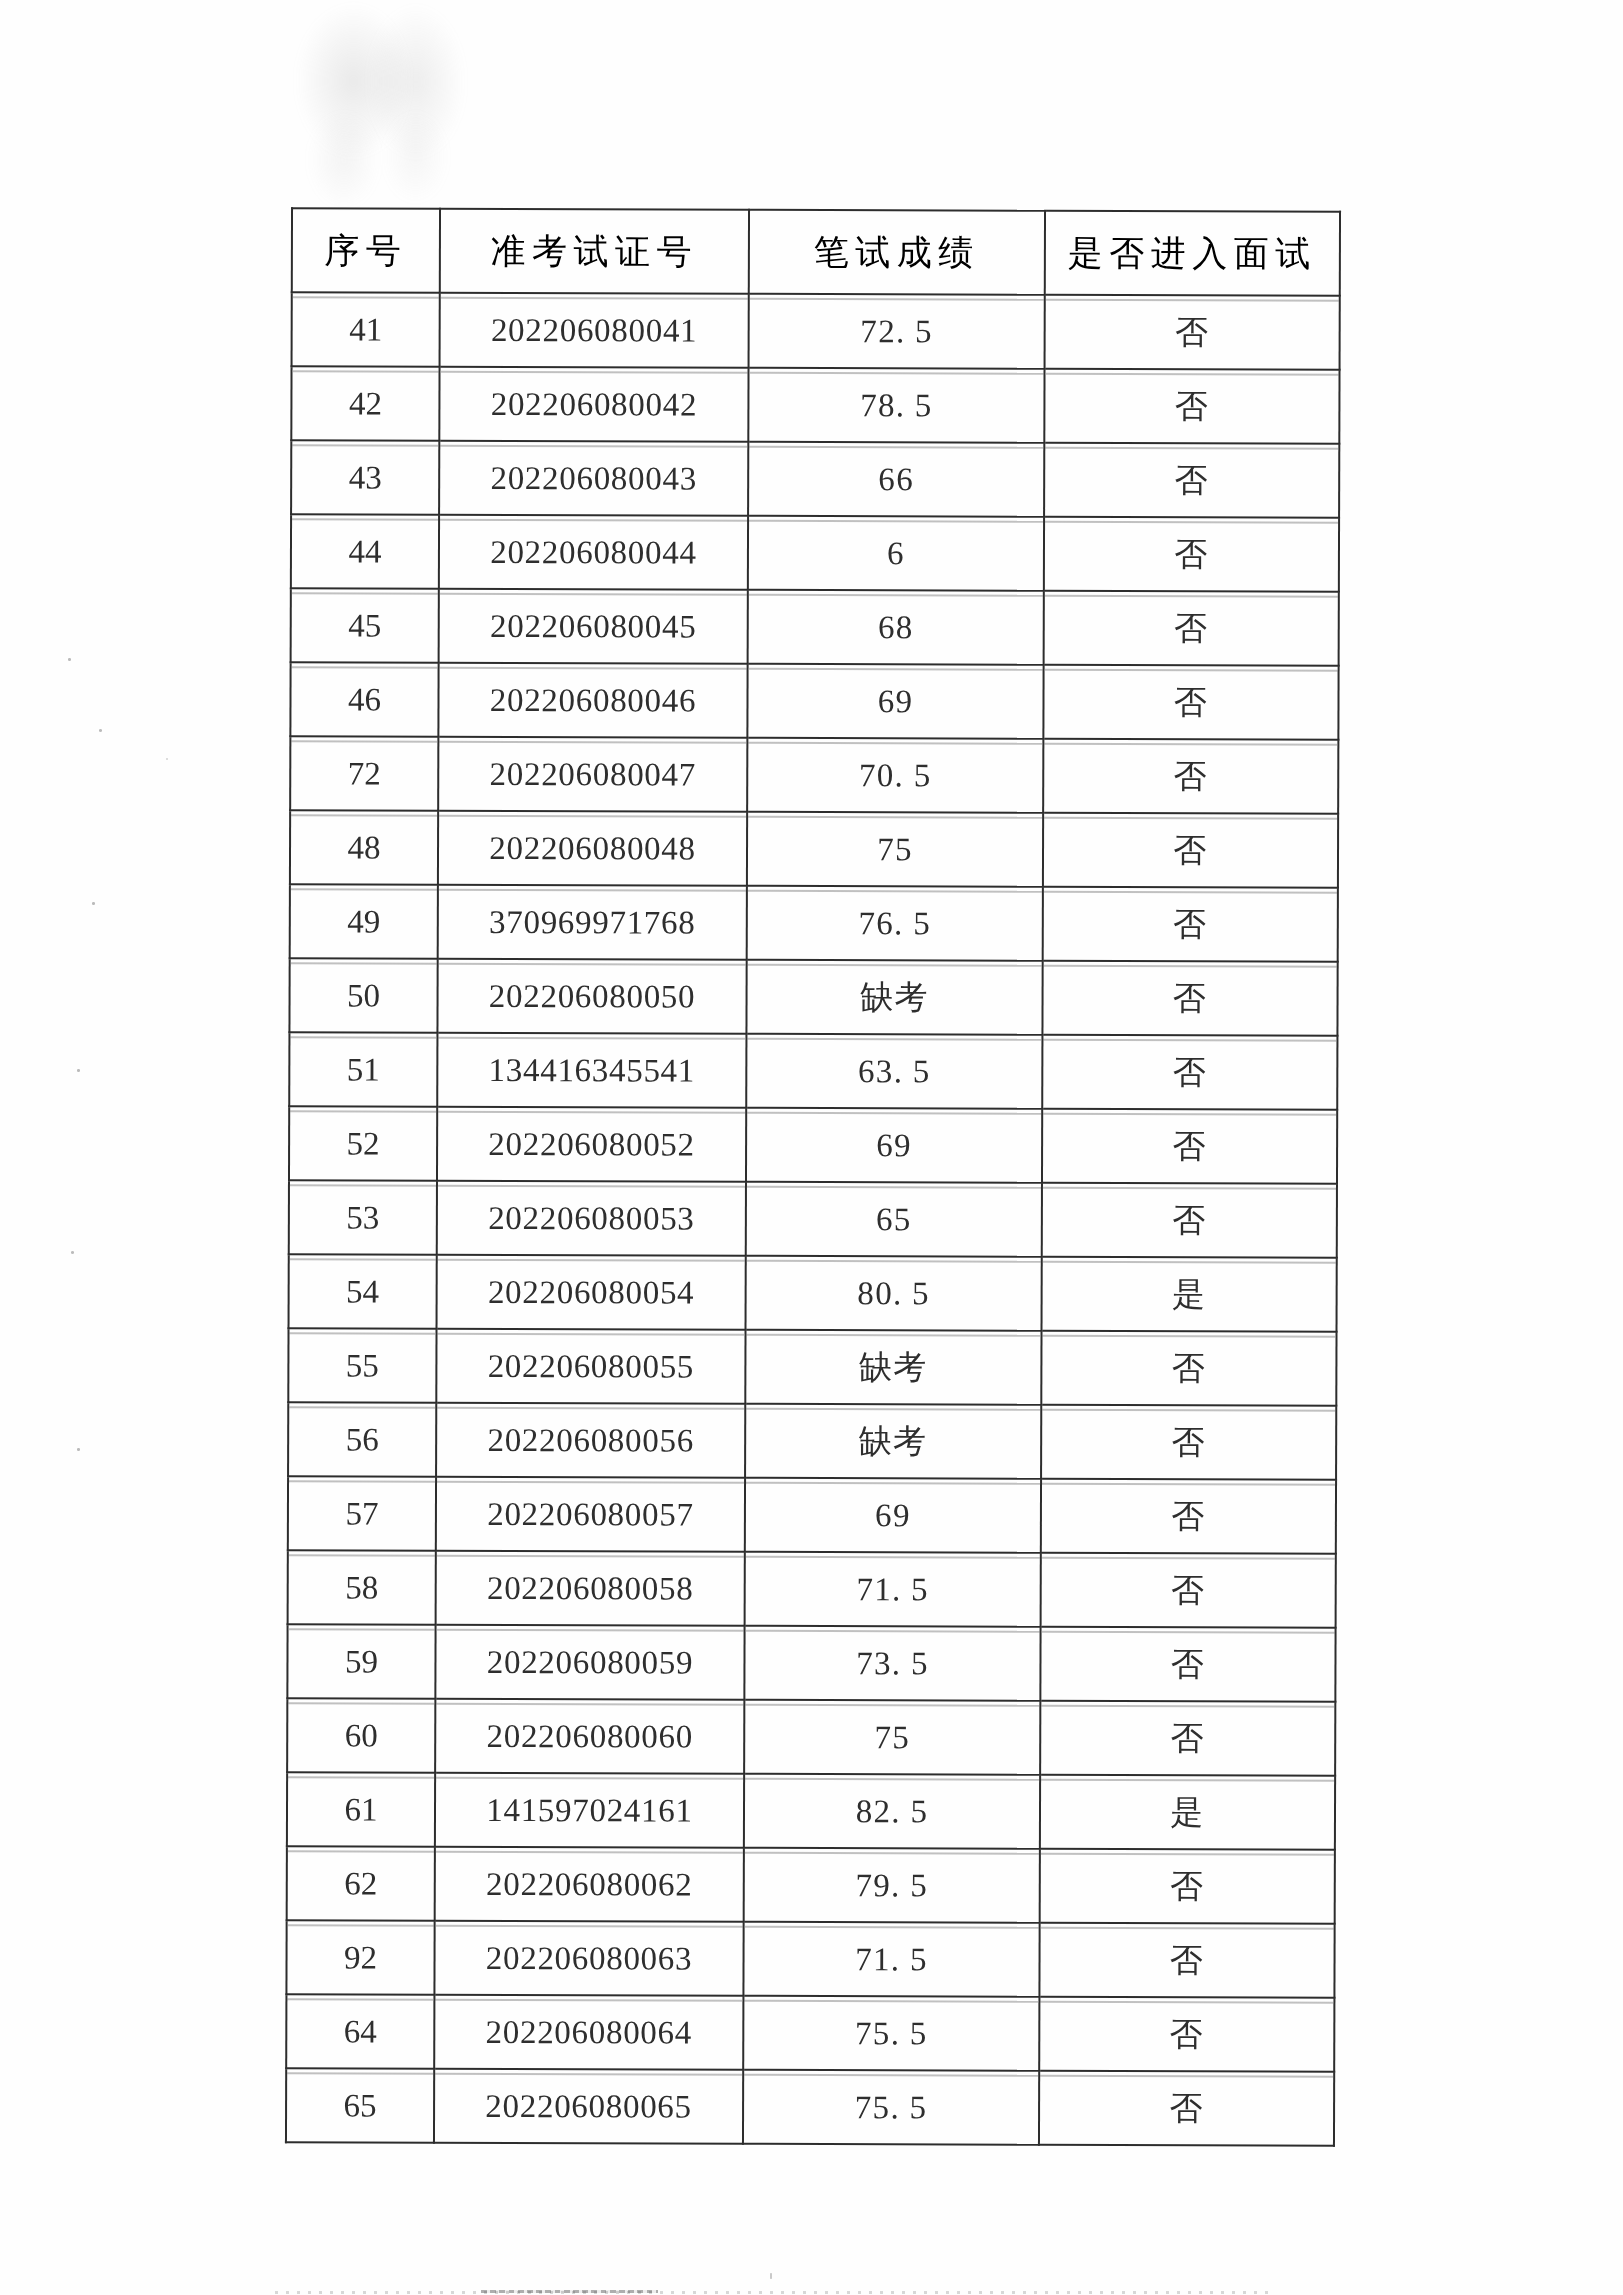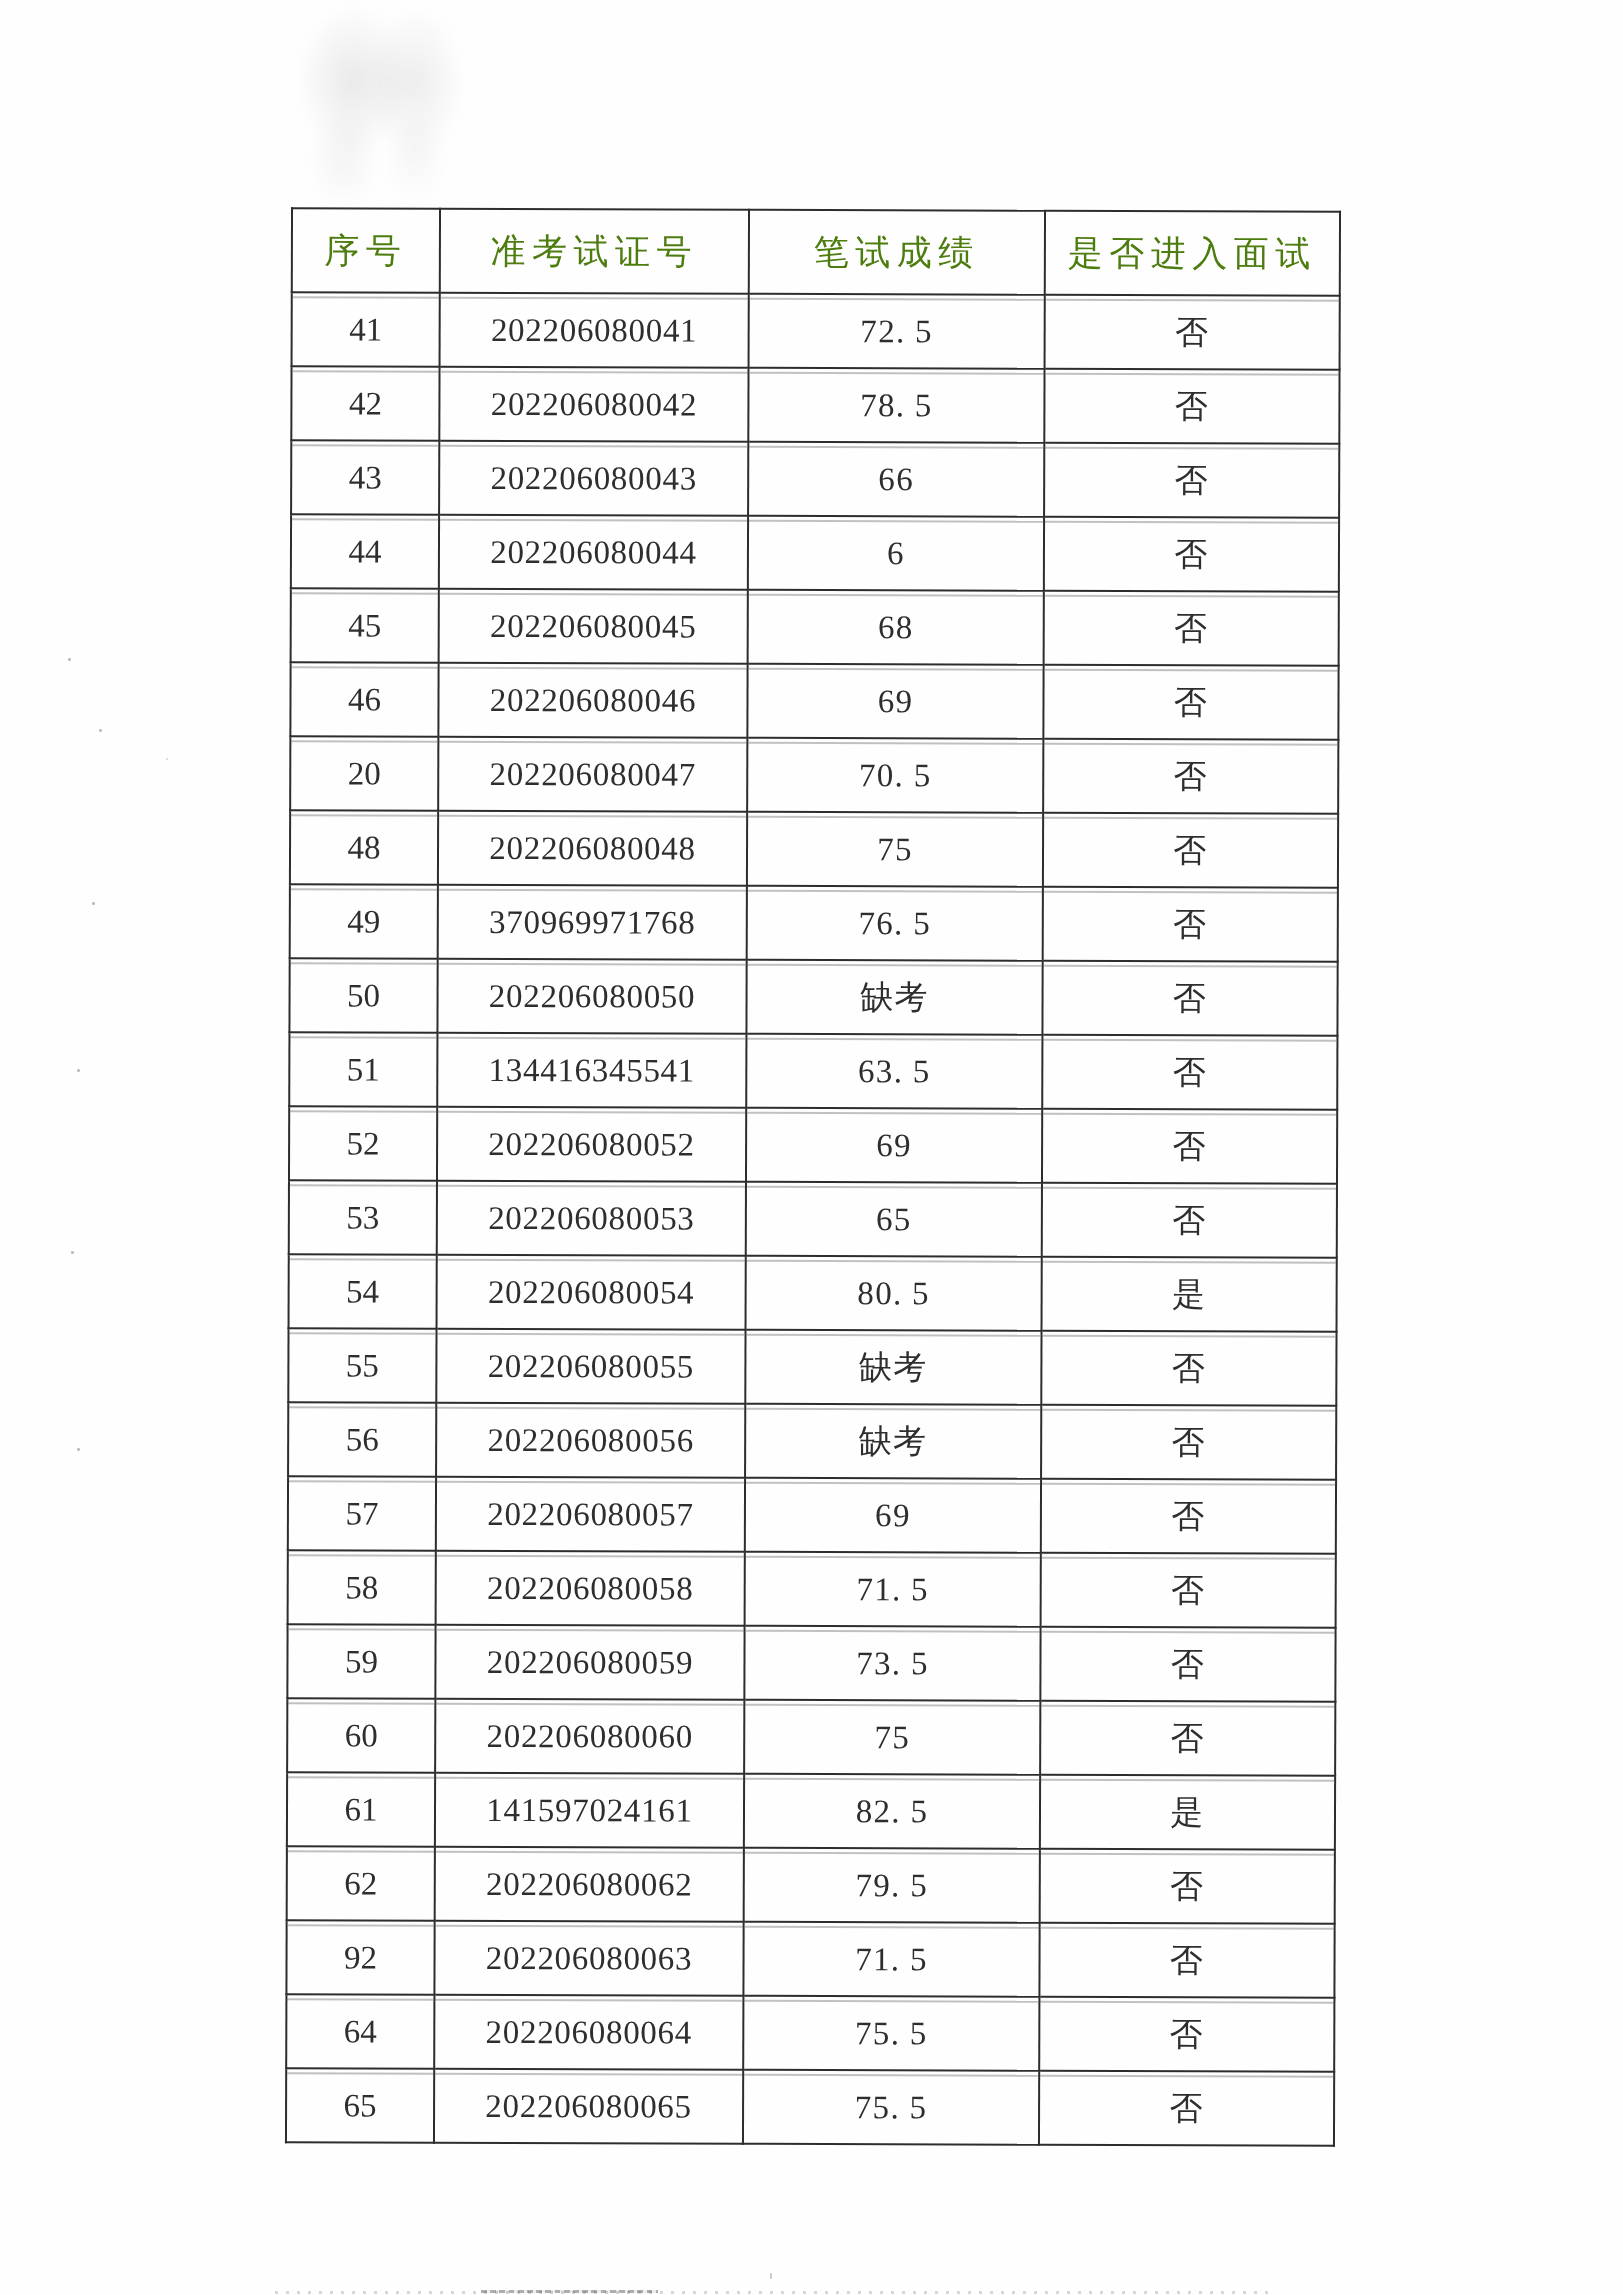--- a/index.html
+++ b/index.html
@@ -43,21 +43,21 @@
   }
   table.score-table {
     border: 2.6px solid #2a2a2a;
   }
   thead th {
     height: 82px;
     font-size: 35px;
     font-weight: normal;
     letter-spacing: 6.5px;
     border-bottom: 6.5px double #2c2c2c;
-    color: #4d7c0f;
+    color: #000000;
   }
   tbody td {
     height: 72px;
     font-size: 33px;
     color: #2e2e2e;
     
     background-image: linear-gradient(rgba(50,50,50,0.30), rgba(50,50,50,0.30));
     background-size: 100% 2px;
     background-position: 0 3.3px;
     background-repeat: no-repeat;
@@ -189,21 +189,21 @@
             <td class="cell-score">68</td>
             <td class="cell-interview">否</td>
           </tr>
           <tr>
             <td class="cell-no">46</td>
             <td class="cell-ticket">202206080046</td>
             <td class="cell-score">69</td>
             <td class="cell-interview">否</td>
           </tr>
           <tr>
-            <td class="cell-no">20</td>
+            <td class="cell-no">72</td>
             <td class="cell-ticket">202206080047</td>
             <td class="cell-score">70. 5</td>
             <td class="cell-interview">否</td>
           </tr>
           <tr>
             <td class="cell-no">48</td>
             <td class="cell-ticket">202206080048</td>
             <td class="cell-score">75</td>
             <td class="cell-interview">否</td>
           </tr>

